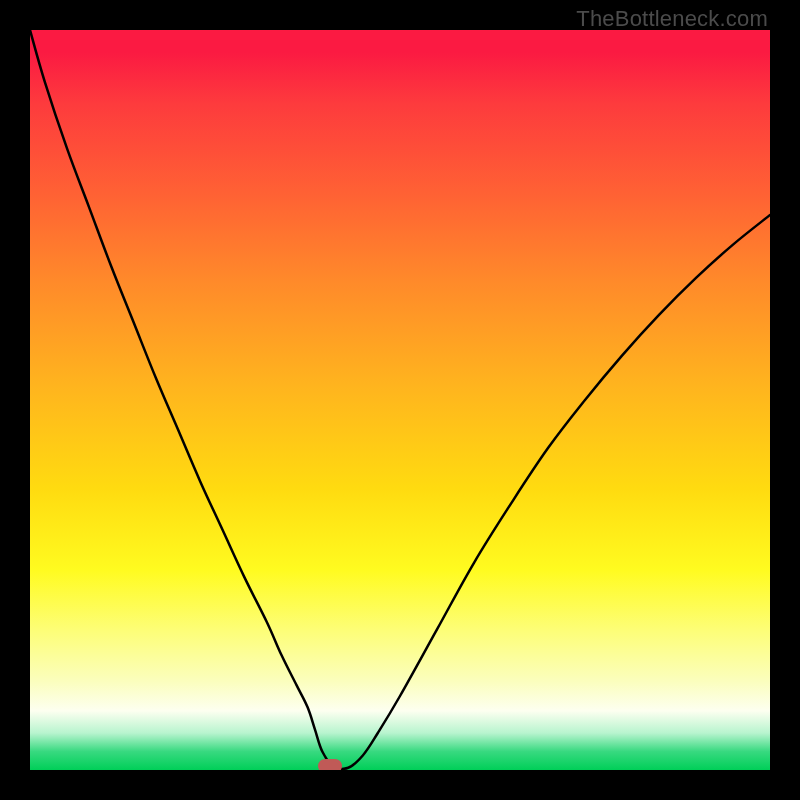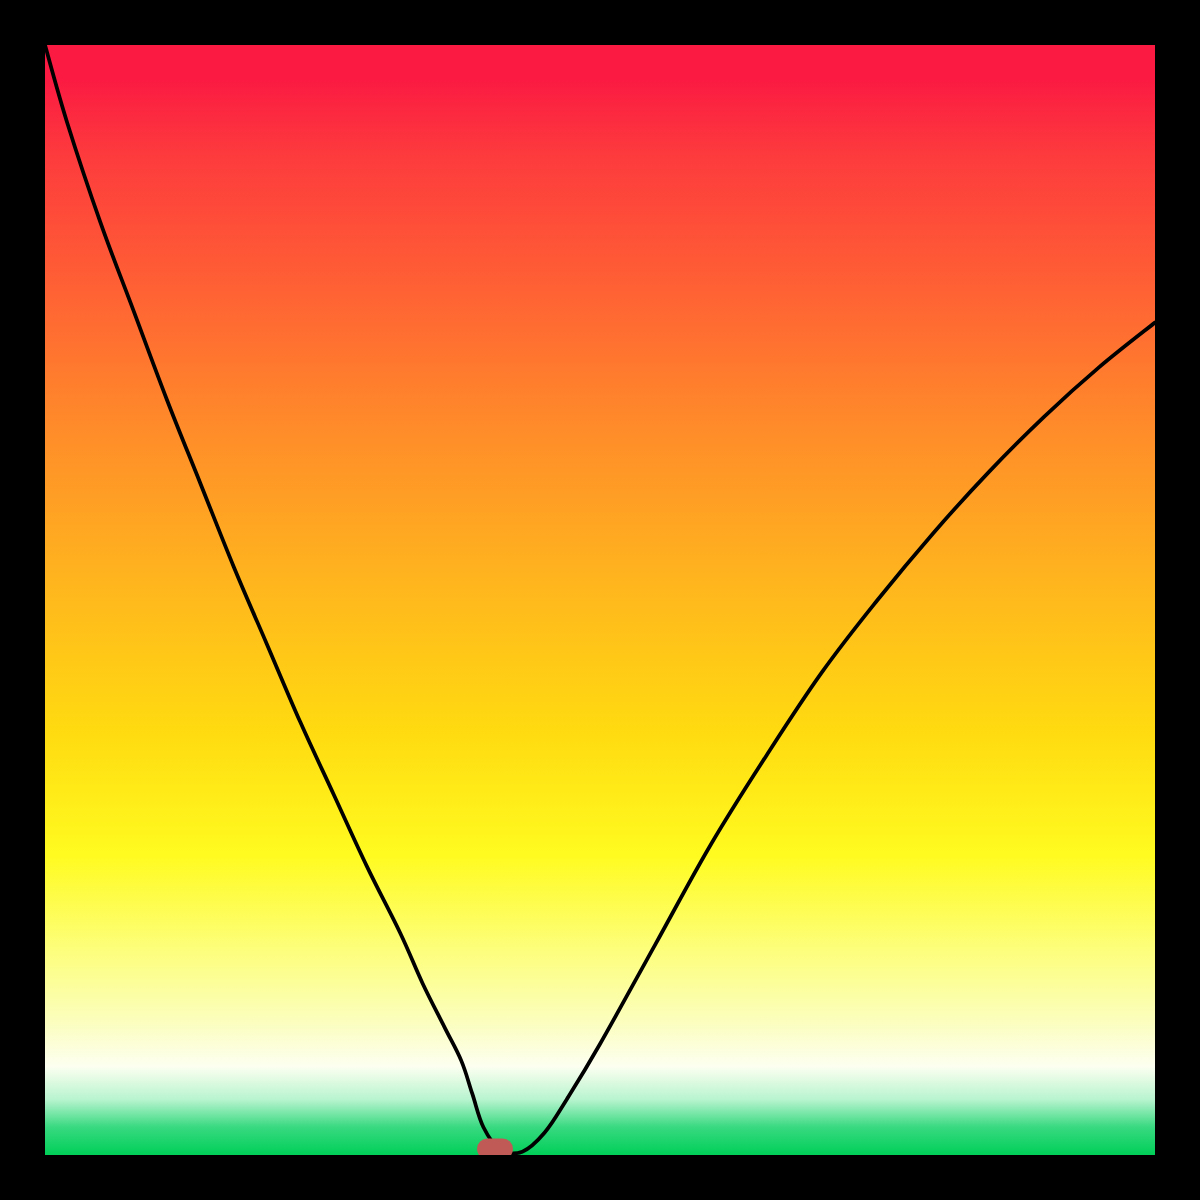--- a/index.html
+++ b/index.html
@@ -69,20 +69,21 @@
     height: 14px;
     background: #c05a57;
     border-radius: 7px;
   }
 </style>
 </head>
 <body>
 
 <div class="frame">
 
+  <div class="watermark">TheBottleneck.com</div>
 
   <div class="plot-area">
     <div class="gradient"></div>
 
     <svg class="curve-svg" viewBox="0 0 740 740" preserveAspectRatio="none">
       <path id="curve-path" fill="none" stroke="#000" stroke-width="2.5" stroke-linejoin="round" stroke-linecap="round" d="M 0.00 0.00 C 2.66 9.32, 8.14 30.49, 14.80 51.80 C 21.46 73.11, 29.01 95.76, 37.00 118.40 C 44.99 141.04, 51.21 156.29, 59.20 177.60 C 67.19 198.91, 73.41 216.15, 81.40 236.80 C 89.39 257.45, 95.61 272.32, 103.60 292.30 C 111.59 312.28, 117.81 328.49, 125.80 347.80 C 133.79 367.11, 140.01 380.95, 148.00 399.60 C 155.99 418.25, 162.21 433.42, 170.20 451.40 C 178.19 469.38, 184.41 482.18, 192.40 499.50 C 200.39 516.82, 206.61 530.95, 214.60 547.60 C 222.59 564.25, 230.14 578.01, 236.80 592.00 C 243.46 605.99, 246.27 613.98, 251.60 625.30 C 256.93 636.62, 261.74 645.58, 266.40 654.90 C 271.06 664.22, 274.17 669.11, 277.50 677.10 C 280.83 685.09, 282.24 691.31, 284.90 699.30 C 287.56 707.29, 288.97 714.84, 292.30 721.50 C 295.63 728.16, 298.74 733.37, 303.40 736.30 C 308.06 739.23, 312.87 739.78, 318.20 737.78 C 323.53 735.78, 327.67 731.46, 333.00 725.20 C 338.33 718.94, 341.14 713.66, 347.80 703.00 C 354.46 692.34, 359.34 684.65, 370.00 666.00 C 380.66 647.35, 393.68 623.38, 407.00 599.40 C 420.32 575.42, 430.68 555.44, 444.00 532.80 C 457.32 510.16, 467.68 494.25, 481.00 473.60 C 494.32 452.95, 504.68 436.75, 518.00 418.10 C 531.32 399.45, 541.68 386.65, 555.00 370.00 C 568.32 353.35, 578.68 340.92, 592.00 325.60 C 605.32 310.28, 615.68 298.89, 629.00 284.90 C 642.32 270.91, 652.68 260.55, 666.00 247.90 C 679.32 235.25, 689.68 225.92, 703.00 214.60 C 716.32 203.28, 733.34 190.33, 740.00 185.00"></path>
     </svg>
 
     <div id="marker" class="marker" style="left: 287.7px; top: 729.3px; background: rgb(192, 90, 87);"></div>
   </div>

